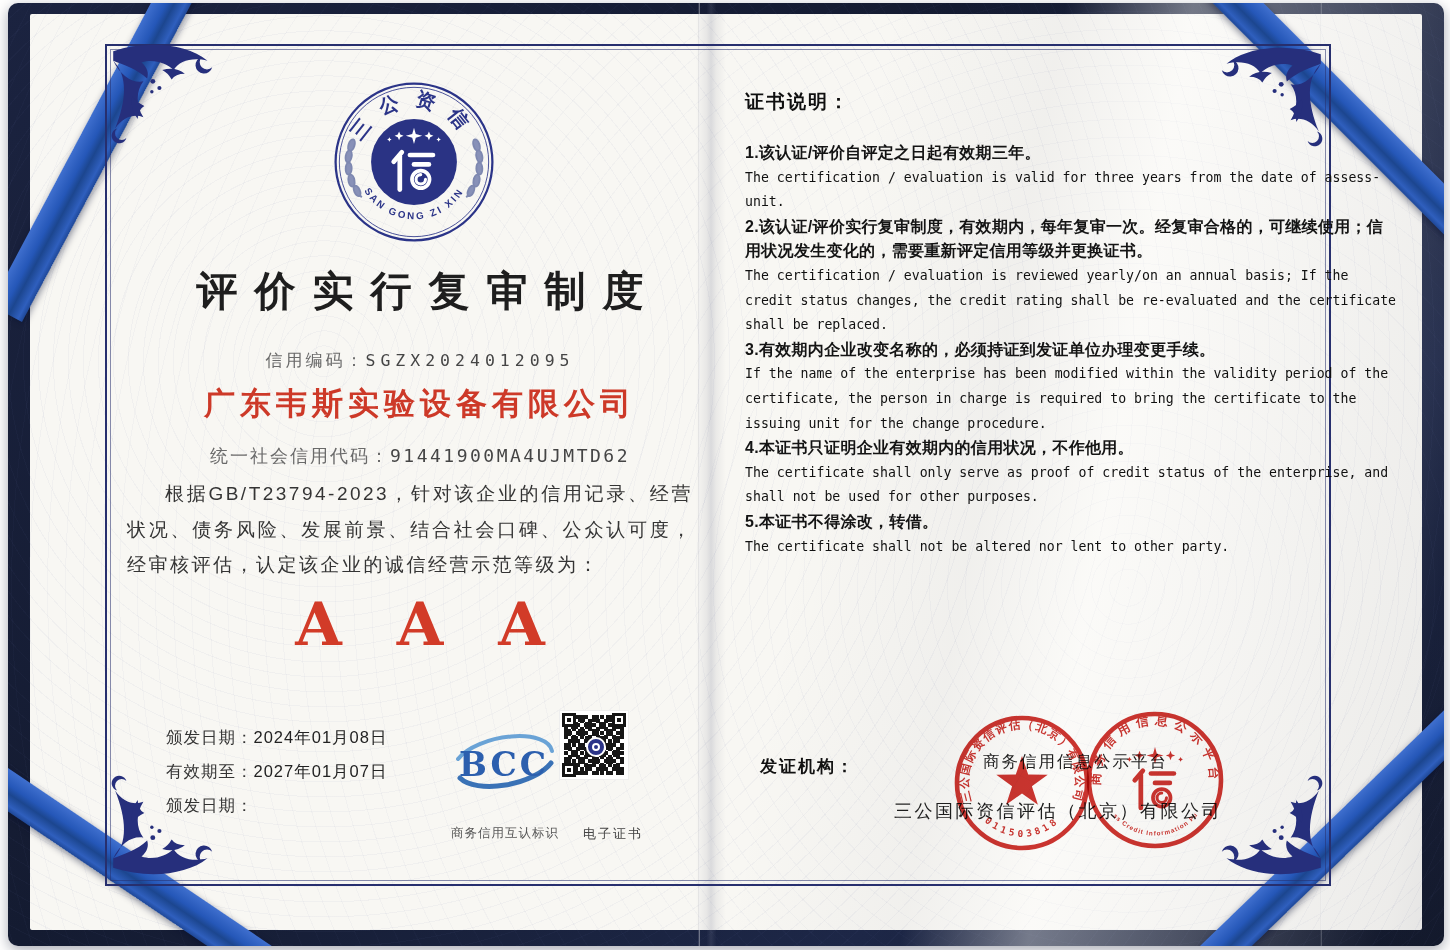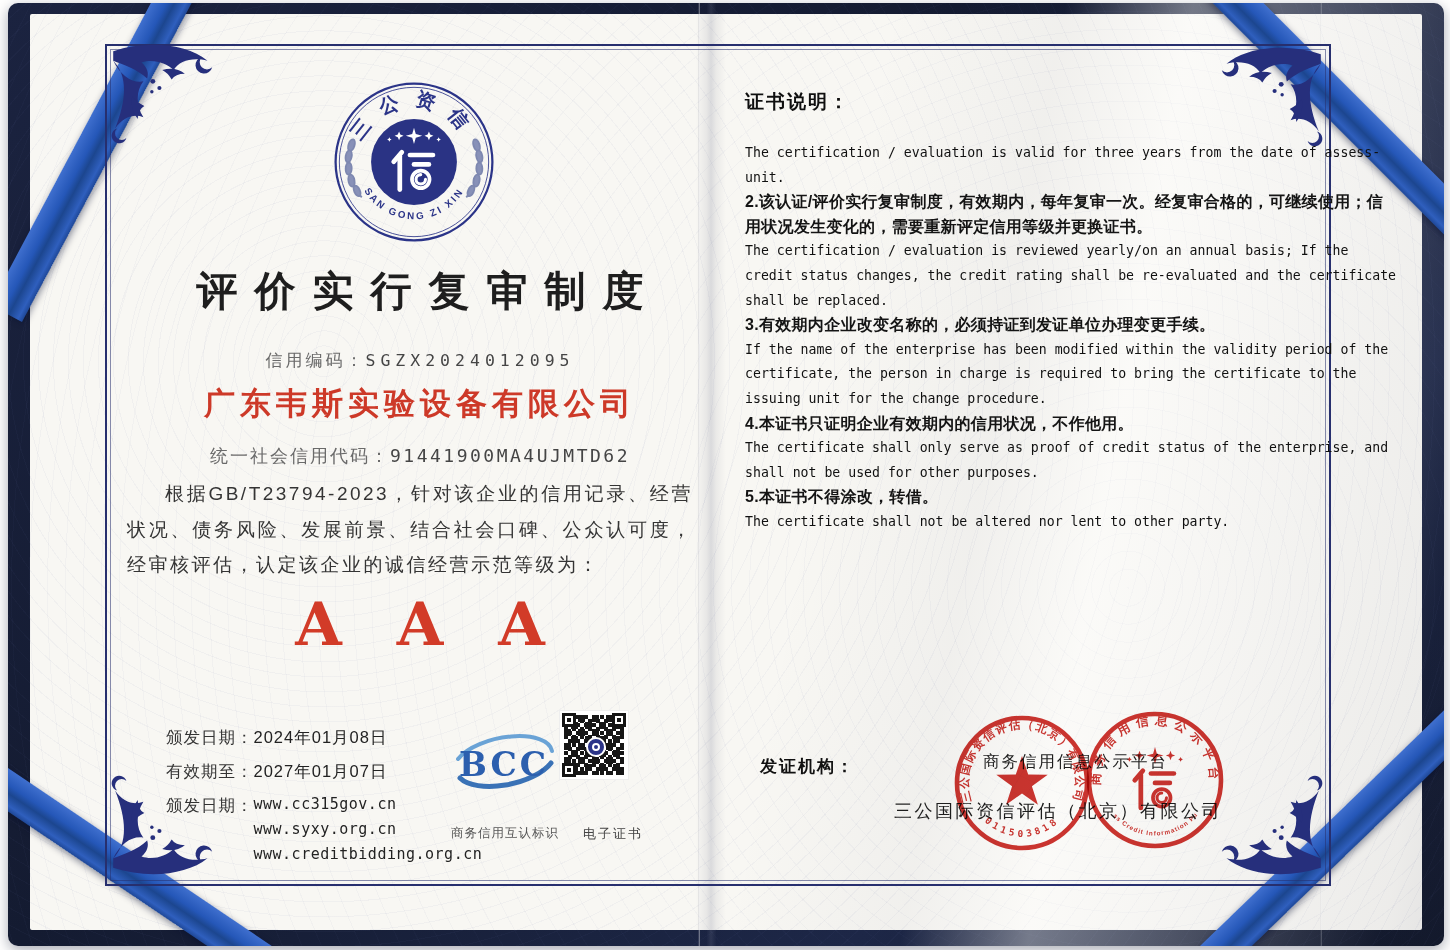--- a/index.html
+++ b/index.html
@@ -193,26 +193,20 @@
 
     <div class="abs paragraph">根据GB/T23794-2023，针对该企业的信用记录、经营状况、债务风险、发展前景、结合社会口碑、公众认可度，经审核评估，认定该企业的诚信经营示范等级为：</div>
 
     <div class="abs rating ctr">AAA</div>
 
     <div class="abs meta">
       <div class="row"><span class="lab">颁发日期：</span><span>2024年01月08日</span></div>
       <div class="row"><span class="lab">有效期至：</span><span>2027年01月07日</span></div>
       <div class="row query-row">
         <span class="lab">颁发日期：</span>
-        <ul class="urls">
-
-        <li>www.cc315gov.cn</li>
-            <li>www.syxy.org.cn</li>
-            <li>www.creditbidding.org.cn</li>
-          </ul>
       </div>
     </div>
 
     <svg class="abs bcc" viewBox="0 0 112 66">
       <path d="M10,28 A50,23 -12 0 1 104,20" fill="none" stroke="#6aa3d6" stroke-width="4" stroke-linecap="round"></path>
       <path d="M103,32 A50,23 -12 0 1 12,47" fill="none" stroke="#3a72b6" stroke-width="5" stroke-linecap="round"></path>
       <text x="56" y="45" text-anchor="middle" font-family="DejaVu Serif,serif" font-size="33" font-weight="700" letter-spacing="3" fill="#2c5fae">BCC</text>
     </svg>
     <div class="abs bcc-caption ctr">商务信用互认标识</div>
 
@@ -222,20 +216,21 @@
       <div class="qf tr"></div>
       <div class="qf bl"></div>
       <div class="qlogo"></div>
     </div>
     <div class="abs qr-caption ctr">电子证书</div>
 
     <div class="abs ins-head">证书说明：</div>
 
     <div class="abs ins-body">
 
+    <p class="ins-line cn">1.该认证/评价自评定之日起有效期三年。</p>
         <p class="ins-line en">The certification / evaluation is valid for three years from the date of assess-</p>
         <p class="ins-line en">unit.</p>
         <p class="ins-line cn">2.该认证/评价实行复审制度，有效期内，每年复审一次。经复审合格的，可继续使用；信</p>
         <p class="ins-line cn">用状况发生变化的，需要重新评定信用等级并更换证书。</p>
         <p class="ins-line en">The certification / evaluation is reviewed yearly/on an annual basis; If the</p>
         <p class="ins-line en">credit status changes, the credit rating shall be re-evaluated and the certificate</p>
         <p class="ins-line en">shall be replaced.</p>
         <p class="ins-line cn">3.有效期内企业改变名称的，必须持证到发证单位办理变更手续。</p>
         <p class="ins-line en">If the name of the enterprise has been modified within the validity period of the</p>
         <p class="ins-line en">certificate, the person in charge is required to bring the certificate to the</p>

